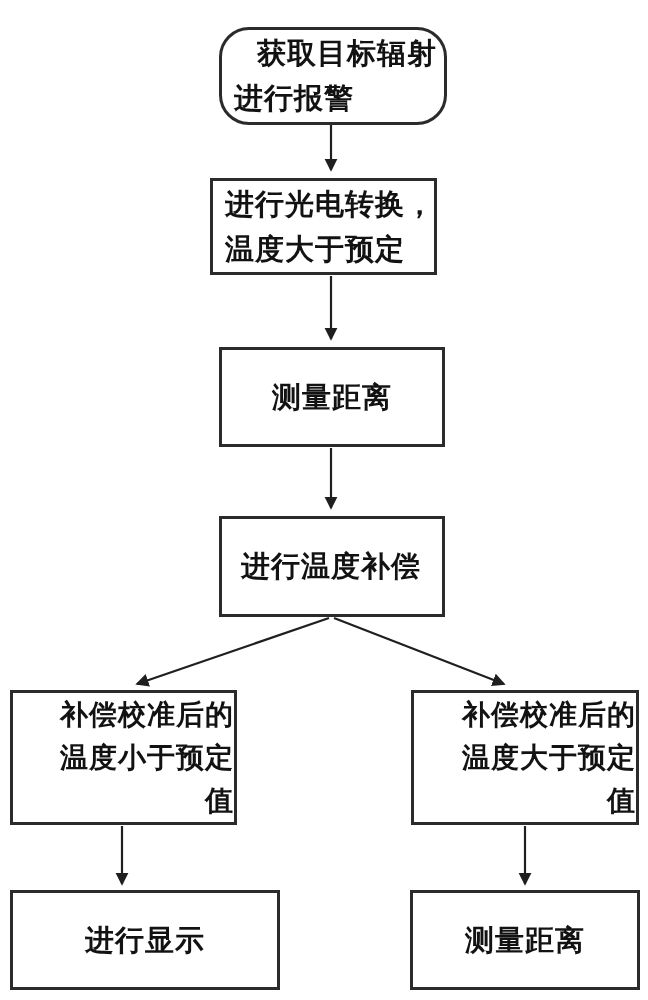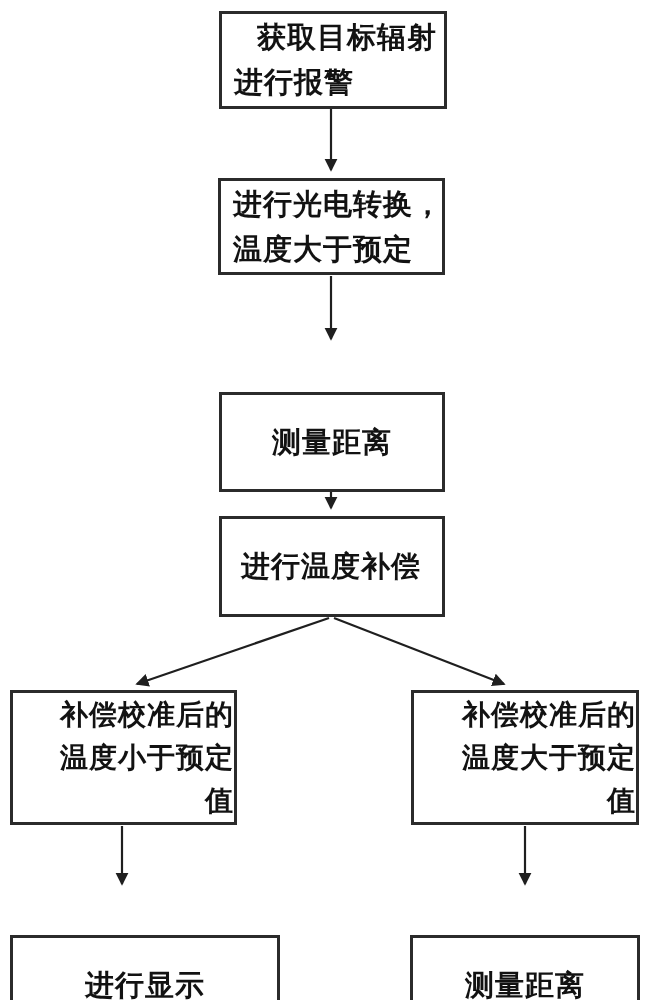--- a/index.html
+++ b/index.html
@@ -36,31 +36,30 @@
     flex-direction: column;
     justify-content: center;
   }
   .node .ln {
     line-height: 45px;
     white-space: nowrap;
   }
   .node.align-center {
     align-items: center;
     text-align: center;
-    margin-top: 45px;
   }
   .node.pad-sm { padding-left: 12px; }
   .node.pad-lg { padding-left: 19px; }
   .node.small  { font-size: 28px; }
   .node.small .ln { line-height: 43px; text-align: right; }
   .ln-indent { text-indent: 23px; }
 
   
-  #n-acquire   { left: 219px; top: 11px;   width: 228px; height: 98px; }
-  #n-convert   { left: 218px; top: 178px; width: 227px; height: 97px; }
+  #n-acquire   { left: 219px; top: 27px;   width: 228px; height: 98px; border-radius: 30px; }
+  #n-convert   { left: 210px; top: 178px; width: 227px; height: 97px; }
   #n-measure   { left: 219px; top: 347px; width: 226px; height: 100px; }
   #n-calibrate { left: 219px; top: 516px; width: 226px; height: 101px; }
   #n-below     { left: 10px;  top: 690px; width: 227px; height: 135px; }
   #n-above     { left: 411px; top: 690px; width: 228px; height: 135px; }
   #n-display   { left: 10px;  top: 890px; width: 270px; height: 100px; }
   #n-alarm     { left: 410px; top: 890px; width: 230px; height: 100px; }
 </style>
 </head>
 <body>
 

